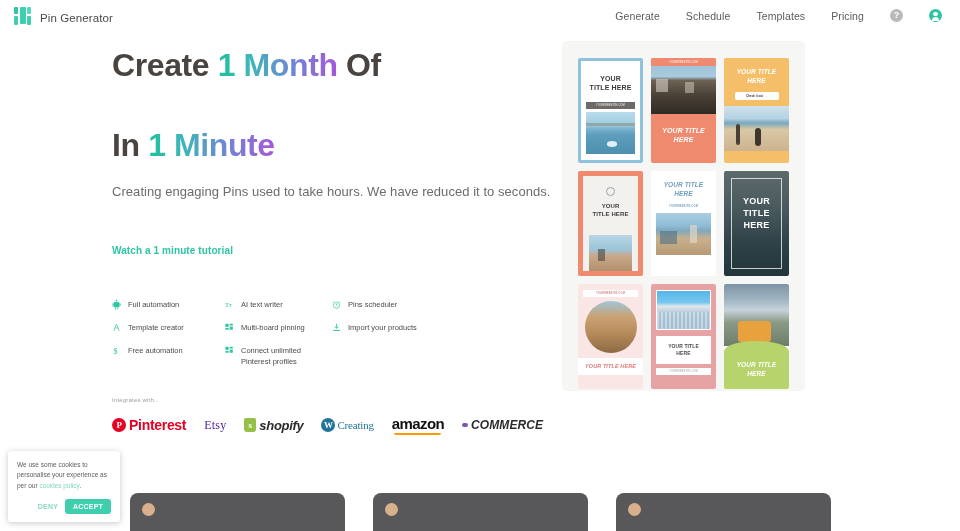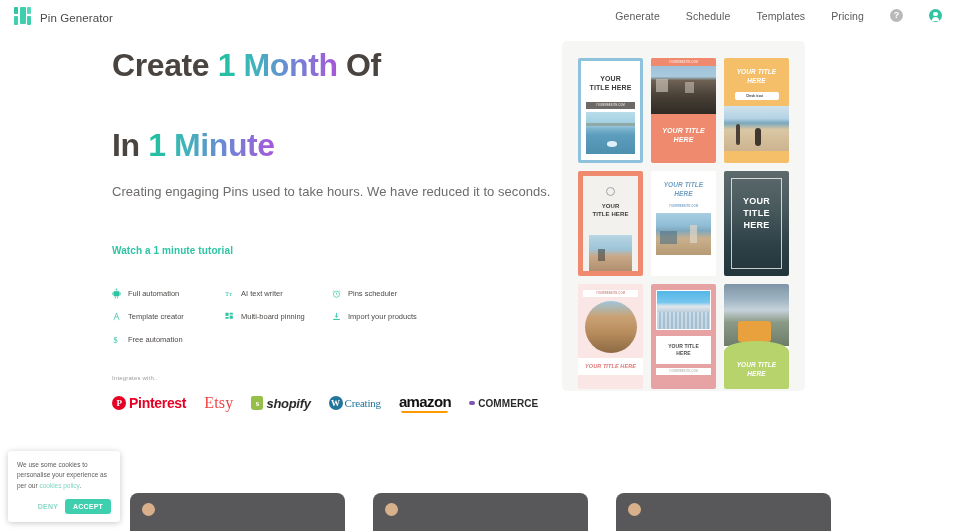--- a/index.html
+++ b/index.html
@@ -102,53 +102,53 @@
     font-family: "Liberation Sans", sans-serif;
   }
   .tutorial-link {
     display: inline-block; margin-top: 19px;
     font-size: 10px; font-weight: bold; color: #2ec4a4;
     text-decoration: none; letter-spacing: .1px;
   }
 
   
   .features {
-    margin-top: 30px;
+    margin-top: 41px;
     display: grid;
     grid-template-columns: 113px 107px auto;
     row-gap: 12px;
     width: 345px;
   }
   .feature { display: flex; gap: 7px; align-items: flex-start; }
   .feature .ftxt { font-size: 7.5px; color: #4e4b49; line-height: 11px; max-width: 88px; }
   .fi { width: 9px; height: 11px; flex: 0 0 9px; color:#2ec4a4; display:block; }
   .fi svg { display:block; }
 
   .integrates-label {
     margin-top: 30px; font-size: 6px; color: #9d9d9d; letter-spacing: .2px;
   }
   .logos {
     margin-top: 12px; display: flex; align-items: center; gap: 18px;
   }
   .lg { display: flex; align-items: center; }
   .lg-pinterest { color:#e60023; font-size: 14px; font-weight:bold; letter-spacing:-.3px; display:flex; align-items:center; gap:3px;}
   .pin-circle { width:14px;height:14px;border-radius:50%;background:#e60023;color:#fff;font-size:9px;font-weight:bold;line-height:14px;text-align:center;font-family:"Liberation Serif",serif;}
-  .lg-etsy { color:#ef4444; font-size:16px; font-family:"Liberation Serif",serif; letter-spacing:.2px;}
+  .lg-etsy { color:#4c1d95; font-size:12px; font-family:"Liberation Serif",serif; letter-spacing:.2px;}
   .lg-shopify { display:flex;align-items:center;gap:3px; }
   .shop-bag { width:12px;height:14px;background:#95bf47;border-radius:2px 2px 3px 3px; position:relative;}
   .shop-bag::after{content:"s";position:absolute;inset:0;color:#fff;font-size:9px;font-weight:bold;text-align:center;line-height:14px;font-family:"Liberation Serif",serif;}
   .shop-name{font-size:13px;font-weight:bold;font-style:italic;color:#2b2b2b;letter-spacing:-.3px;}
   .lg-wp { display:flex; align-items:center; gap:2px;}
   .wp-circle{width:14px;height:14px;border-radius:50%;background:#21759b;color:#fff;font-size:9px;font-weight:bold;line-height:14px;text-align:center;font-family:"Liberation Serif",serif;}
   .wp-name{font-size:11px;color:#21759b;font-family:"Liberation Serif",serif;letter-spacing:-.2px;}
   .lg-amazon{font-size:15px;font-weight:bold;color:#111;letter-spacing:-.6px;position:relative;padding-bottom:3px;}
   .lg-amazon::after{content:"";position:absolute;left:2px;right:3px;bottom:0;height:2.5px;background:#ff9900;border-radius:0 0 6px 6px;}
   .lg-woo{display:flex;align-items:center;gap:3px;}
   .woo-box{background:#7f54b3;color:#fff;font-size:7px;font-weight:bold;padding:2px 3px;border-radius:2px;letter-spacing:-.2px;}
-  .woo-txt{font-size:10px;font-weight:bold;color:#2b2b2b;letter-spacing:.1px;}
+  .woo-txt{font-size:12px;font-weight:bold;color:#2b2b2b;letter-spacing:.1px;font-style:italic;}
 
   
   .pin-panel {
     position: absolute;
     left: 562px; top: 41px;
     width: 243px; height: 350px;
     background: #f6f6f5;
     border-radius: 5px;
     padding: 17px 16px;
   }
@@ -380,20 +380,31 @@
 
       <div class="feature">
         <span class="fi">
             <svg viewBox="0 0 12 12" width="9" height="11">
               <text x="2" y="10" font-size="11" font-family="Liberation Serif, serif" fill="#2ec4a4">$</text>
             </svg>
           </span>
         <span class="ftxt">Free automation</span>
       </div>
 
+      <div class="feature">
+        <span class="fi">
+            <svg viewBox="0 0 12 12" width="9" height="11">
+              <rect x="0.6" y="1" width="4.2" height="4.2" fill="#2ec4a4"></rect>
+              <rect x="6.2" y="1" width="4.2" height="2.4" fill="#2ec4a4"></rect>
+              <rect x="0.6" y="6.6" width="4.2" height="2.4" fill="#2ec4a4"></rect>
+              <rect x="6.2" y="4.8" width="4.2" height="4.2" fill="#2ec4a4"></rect>
+            </svg>
+          </span>
+        <span class="ftxt">Connect unlimited Pinterest profiles</span>
+      </div>
     </div>
 
     <div class="integrates-label">Integrates with..</div>
 
     <div class="logos">
       <div class="lg lg-pinterest">
         <span class="pin-circle">P</span>
         <span>Pinterest</span>
       </div>
       <div class="lg lg-etsy">Etsy</div>

